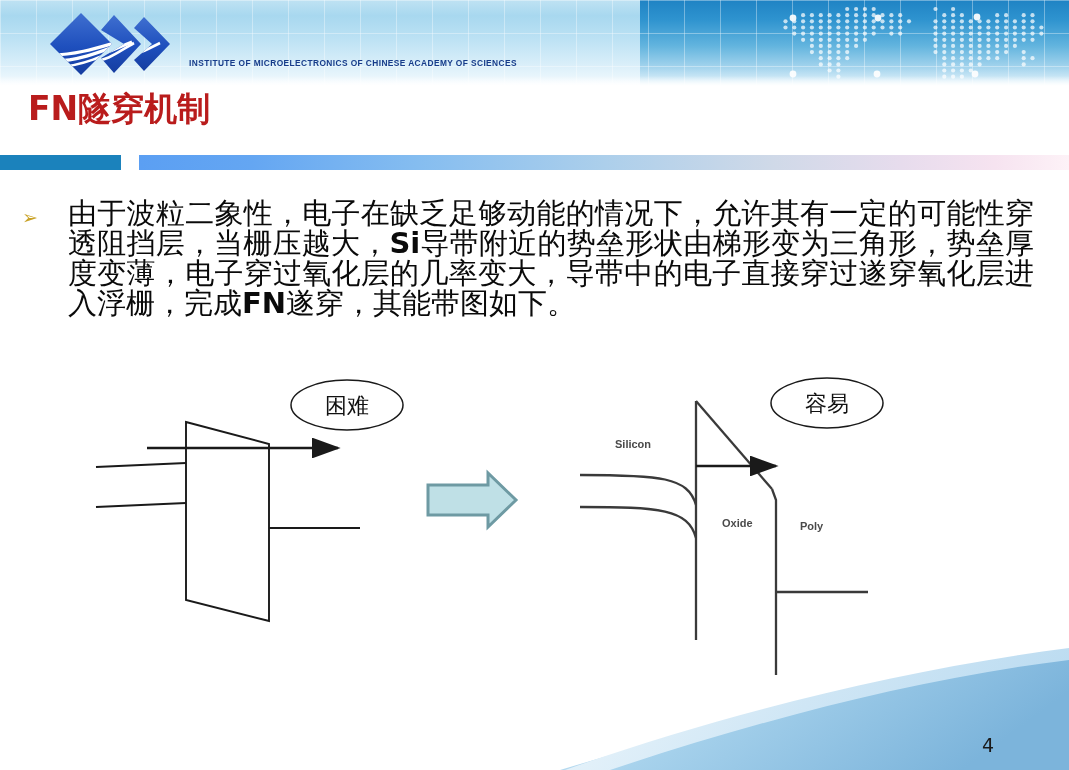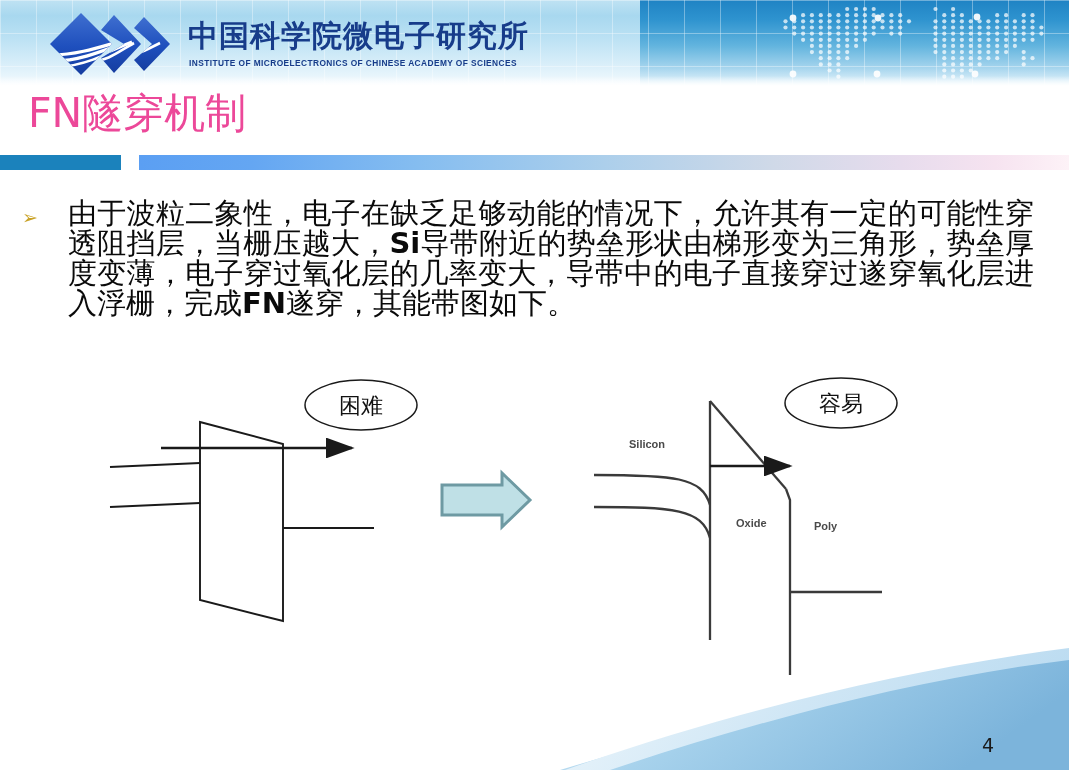--- a/index.html
+++ b/index.html
@@ -97,23 +97,23 @@
     white-space: nowrap;
     transform: scaleX(1.02);
     transform-origin: left center;
   }
 
   
   .slide-title {
     position: absolute;
     left: 28px; top: 92px;
     font-family: "DejaVu Sans", "Liberation Sans", sans-serif;
-    font-size: 41px;
-    font-weight: 400;
-    color: #ec4899;
+    font-size: 33px;
+    font-weight: 700;
+    color: #b91c1c;
     letter-spacing: 0px;
     white-space: nowrap;
     line-height: 1.05;
   }
 
   
   .divider-left {
     position: absolute;
     left: 0px; top: 155px;
     width: 121px; height: 15px;
@@ -162,21 +162,21 @@
   }
   .body-text b {
     font-family: "DejaVu Sans", "Liberation Sans", sans-serif;
     font-weight: bold;
   }
 
   
   .diagram-area {
     position: absolute;
     left: 0; top: 355px;
-    width: 897px; height: 320px; padding-left: 14px;
+    width: 897px; height: 320px;
   }
   .dia-svg { display: block; }
 
   .ellipse-label {
     font-family: "DejaVu Serif", "Liberation Serif", serif;
     font-size: 22px;
     fill: #111111;
   }
   .oxide-label {
     font-family: "Liberation Sans", sans-serif;
@@ -437,21 +437,20 @@
           <path d="M10,56 C34,55 56,45 80,33" stroke-width="2.6"></path>
         </g>
         <g clip-path="url(#clipB)" stroke="#ffffff" fill="none">
           <path d="M40,44 C58,44 66,38 84,31" stroke-width="3"></path>
           <path d="M44,50 C60,50 70,41 86,32" stroke-width="2.6"></path>
         </g>
         <g clip-path="url(#clipC)" stroke="#ffffff" fill="none">
           <path d="M78,44 C92,43 100,38 112,32" stroke-width="2.6"></path>
         </g>
       </svg>
-      <div class="logo-text-cn">中国科学院微电子研究所</div>
       <div class="logo-text-en">INSTITUTE OF MICROELECTRONICS OF CHINESE ACADEMY OF SCIENCES</div>
     </div>
   </div>
 
   <div class="slide-title">FN隧穿机制</div>
 
   <div class="divider-left"></div>
   <div class="divider-right"></div>
 
   <div class="body-block">

